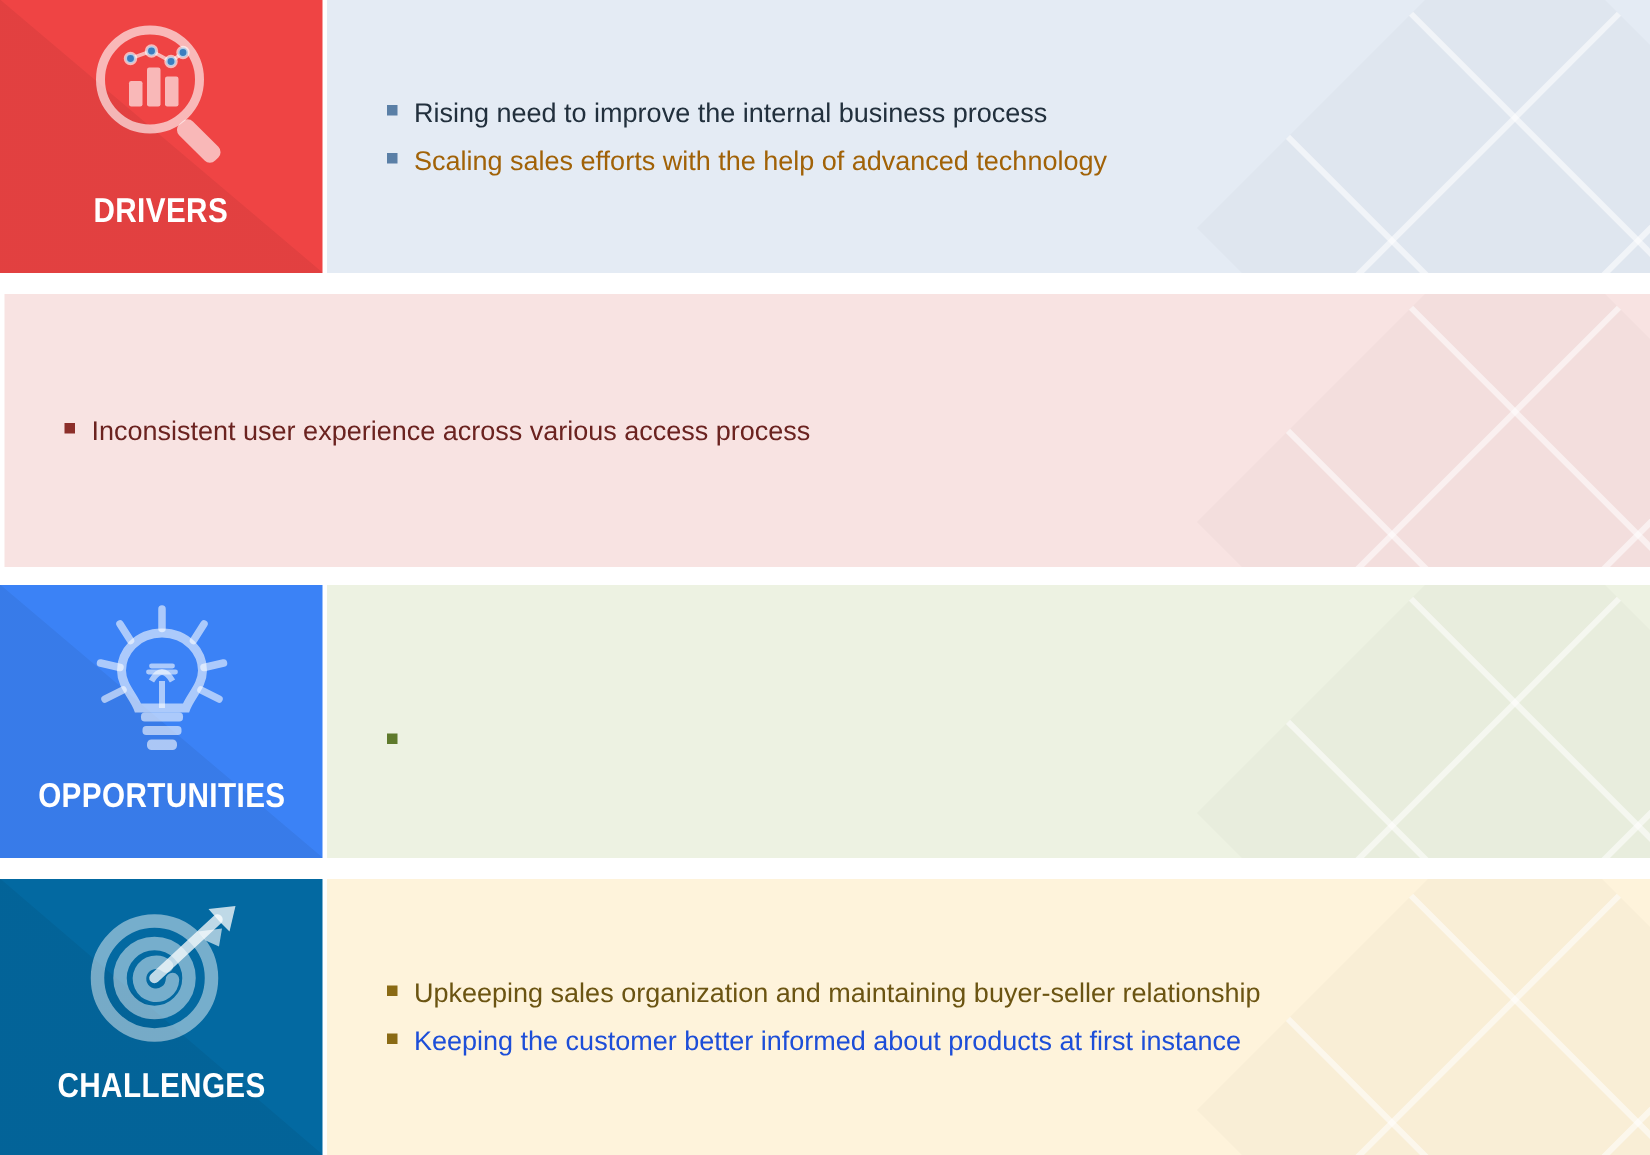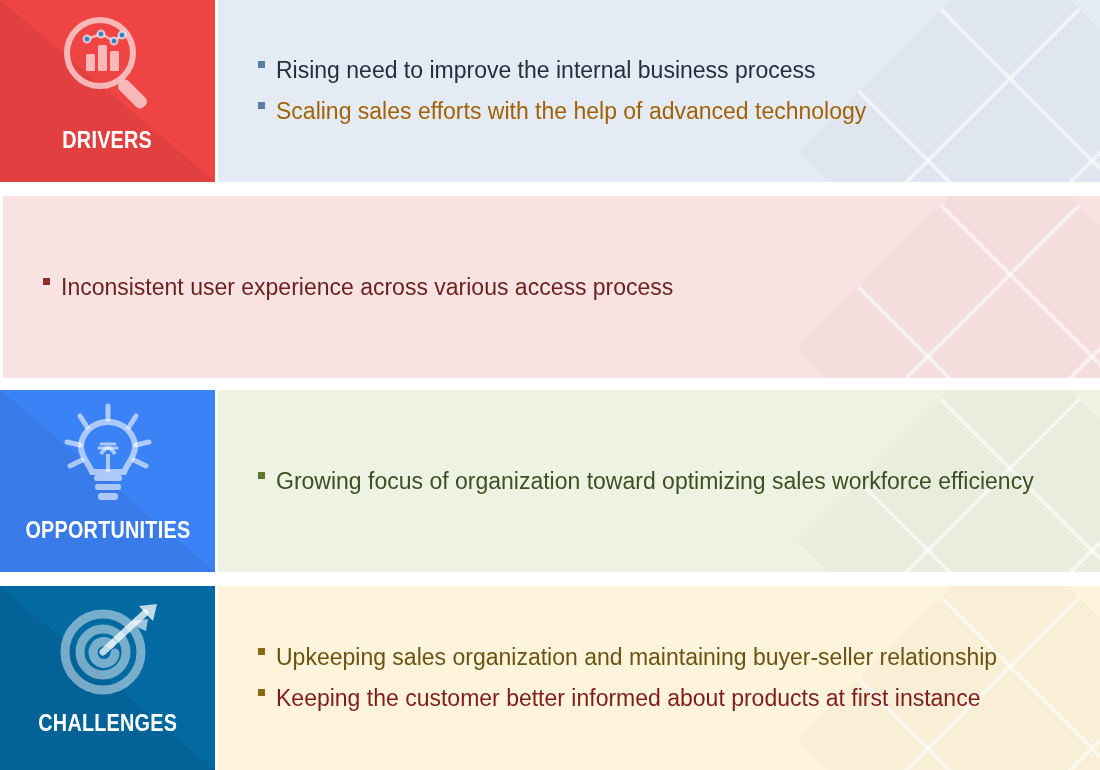--- a/index.html
+++ b/index.html
@@ -76,21 +76,21 @@
 
   .bullets { position:relative; z-index:2; padding:0 0 0 40px; }
   .bullet-row { display:flex; align-items:flex-start; }
   .bullet-mark {
     flex:0 0 auto;
     width:7px; height:7px;
     margin-right:11px;
     position:relative; top:11px;
   }
   .bullet-text {
-    font-size:23px;
+    font-size:18px;
     line-height:1.78;
     white-space:nowrap;
   }
 
   
   #row-drivers       { top:0;   height:182px; }
   #row-restraints    { top:196px; height:182px; }
   #row-opportunities { top:390px; height:182px; }
   #row-challenges    { top:586px; height:184px; }
 
@@ -212,21 +212,20 @@
       <div class="panel-deco">
         <div class="shade"></div>
         <i class="vline" style="left:96px"></i>
         <i class="vline" style="left:212px"></i>
         <i class="hline" style="top:96px"></i>
         <i class="hline" style="top:212px"></i>
       </div>
       <div class="bullets">
         <div class="bullet-row">
           <span class="bullet-mark" style="background:#5E7A2C"></span>
-          <span class="bullet-text" style="color:#3E4E22">Growing focus of organization toward optimizing sales workforce efficiency</span>
         </div>
       </div>
     </div>
   </div>
 
   <div class="row" id="row-challenges">
     <div class="tile" style="background:#0369a1">
       <div class="tile-icon">
         <svg width="110" height="104" viewBox="0 0 110 104" aria-hidden="true">
           <g fill="none" stroke="rgba(255,255,255,0.46)">
@@ -252,19 +251,19 @@
         <i class="hline" style="top:96px"></i>
         <i class="hline" style="top:212px"></i>
       </div>
       <div class="bullets">
         <div class="bullet-row">
           <span class="bullet-mark" style="background:#8A6A14"></span>
           <span class="bullet-text" style="color:#6B5412">Upkeeping sales organization and maintaining buyer-seller relationship</span>
         </div>
         <div class="bullet-row">
           <span class="bullet-mark" style="background:#8A6A14"></span>
-          <span class="bullet-text" style="color:#7f1d1d">Keeping the customer better informed about products at first instance</span>
+          <span class="bullet-text" style="color:#1d4ed8">Keeping the customer better informed about products at first instance</span>
         </div>
       </div>
     </div>
   </div>
 
 </div>
 
 </body></html>

